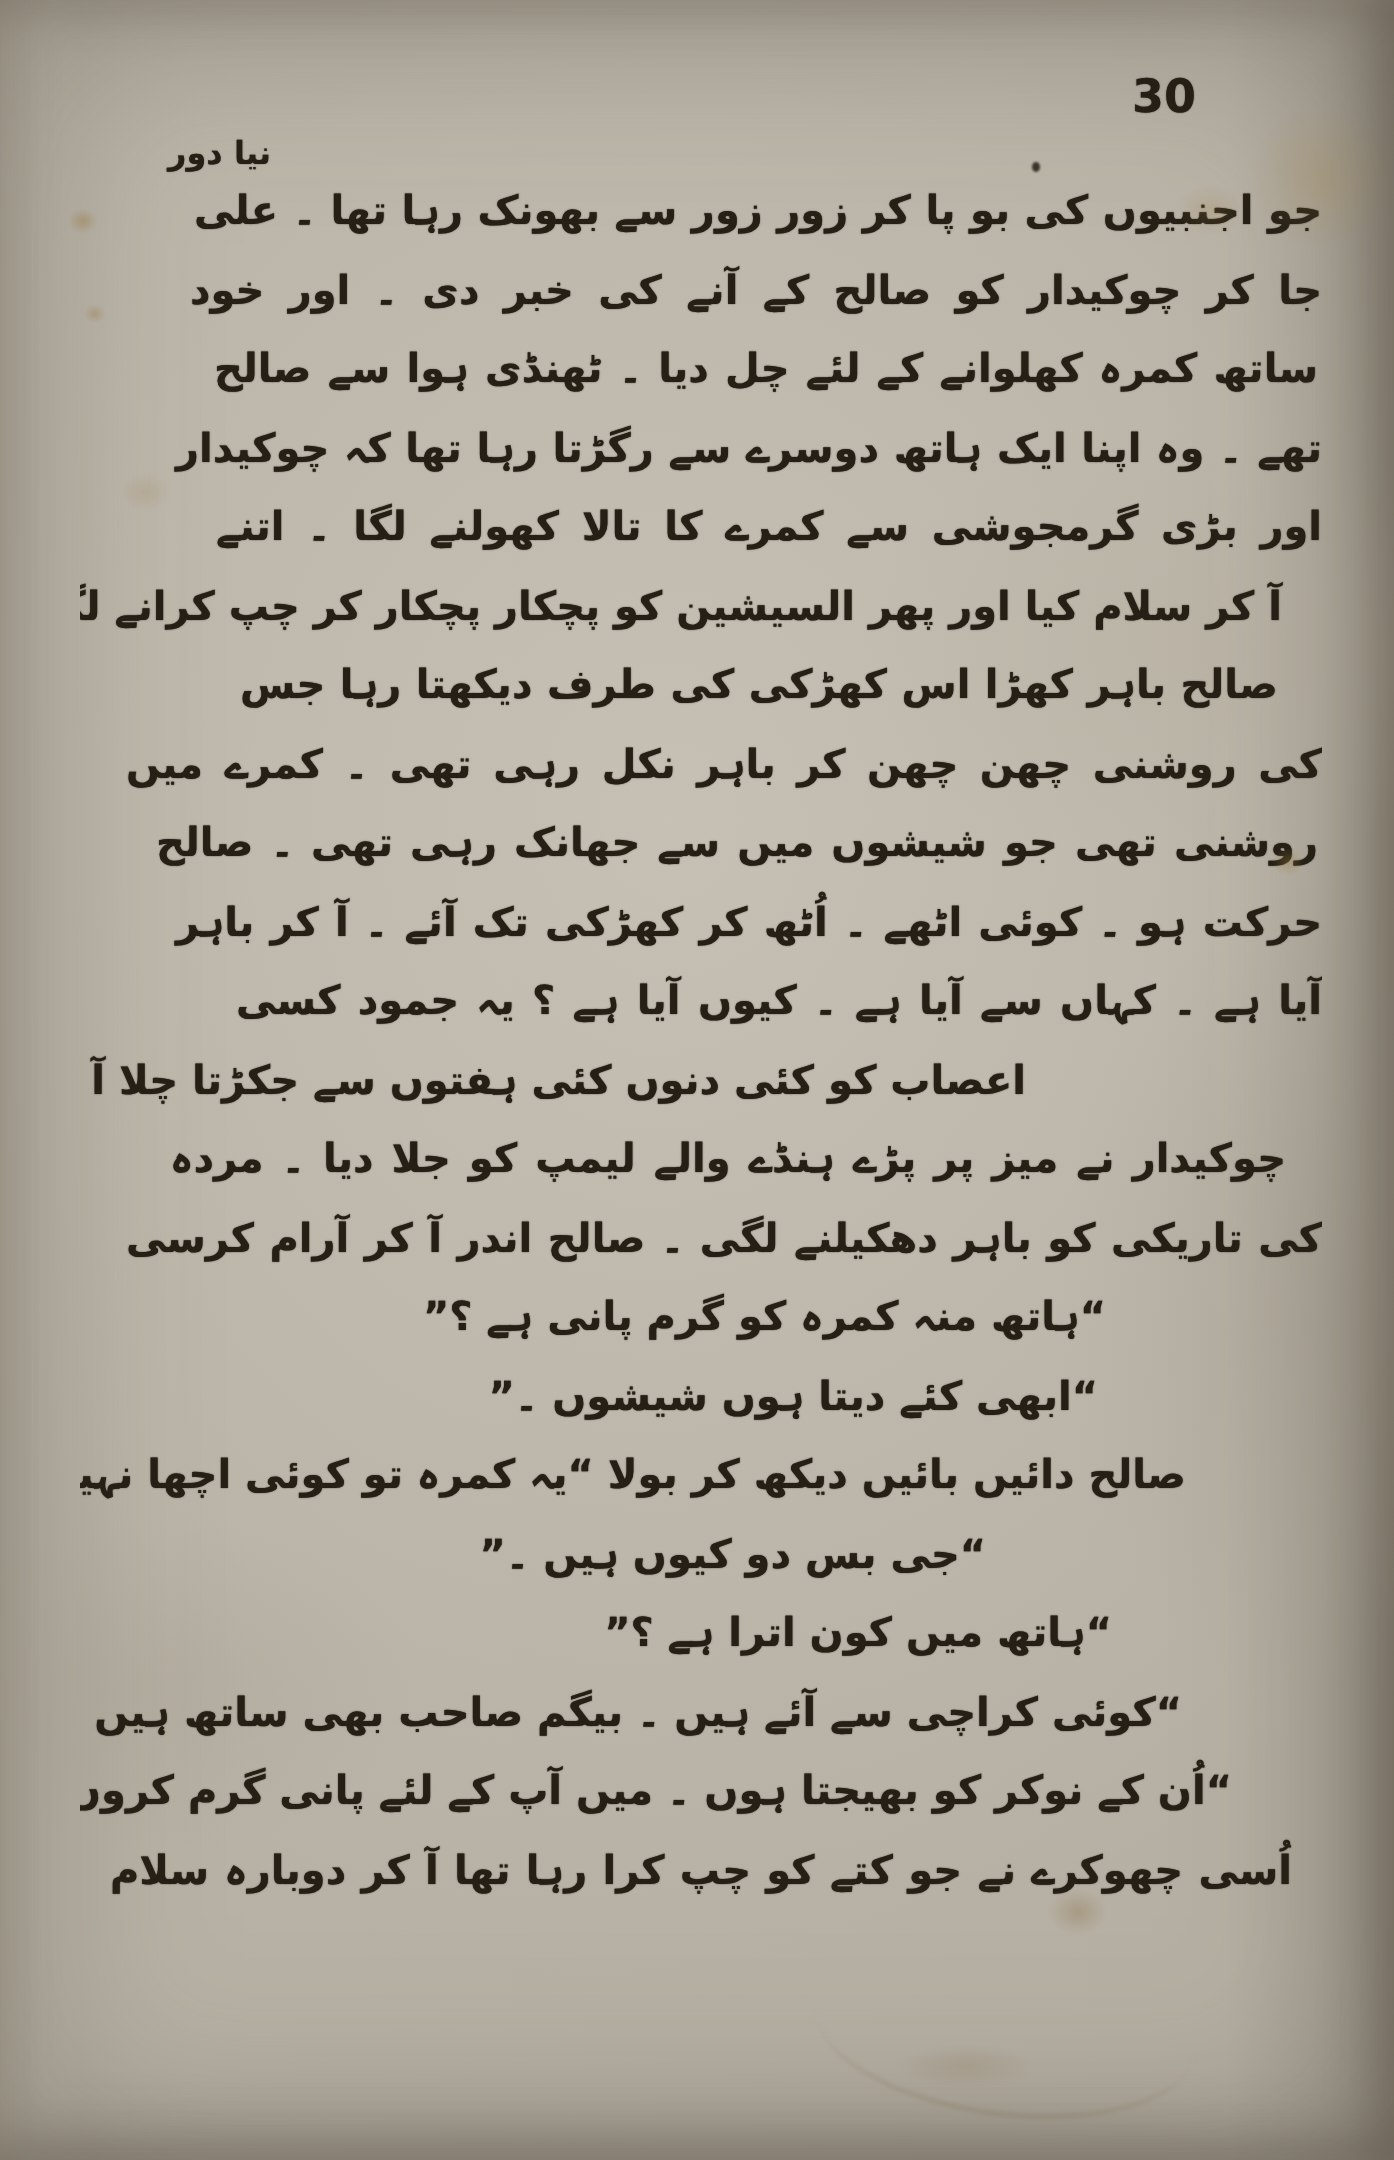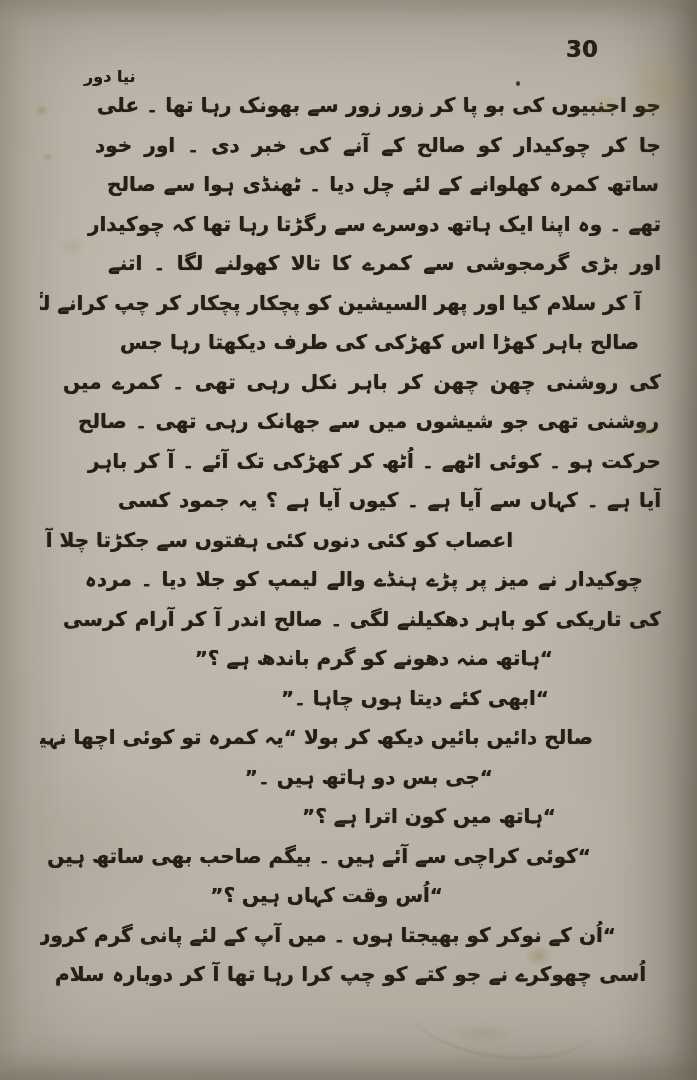--- a/index.html
+++ b/index.html
@@ -87,27 +87,26 @@
       <div class="line just" style="padding-right: 0px; padding-left: 68px;">اور بڑی گرمجوشی سے کمرے کا تالا کھولنے لگا ۔ اتنے میں ایک اور چھوکرے نے</div>
       <div class="line" style="padding-right: 20px; padding-left: 0px;">آ کر سلام کیا اور پھر السیشین کو پچکار پچکار کر چپ کرانے لگا ۔</div>
       <div class="line just" style="padding-right: 22px; padding-left: 80px;">صالح باہر کھڑا اس کھڑکی کی طرف دیکھتا رہا جس کے شیشوں میں سے گیس</div>
       <div class="line just" style="padding-right: 0px; padding-left: 23px;">کی روشنی چھن چھن کر باہر نکل رہی تھی ۔ کمرے میں کسی قسم کی کوئی حرکت نہ ہوئی صرف</div>
       <div class="line just" style="padding-right: 2px; padding-left: 38px;">روشنی تھی جو شیشوں میں سے جھانک رہی تھی ۔ صالح کا جی چاہا کہ کمرے میں کوئی</div>
       <div class="line just" style="padding-right: 0px; padding-left: 48px;">حرکت ہو ۔ کوئی اٹھے ۔ اُٹھ کر کھڑکی تک آئے ۔ آ کر باہر دیکھے ۔ جھانکے ۔ کون</div>
       <div class="line just" style="padding-right: 0px; padding-left: 78px;">آیا ہے ۔ کہاں سے آیا ہے ۔ کیوں آیا ہے ؟ یہ جمود کسی طرح ٹوٹے جو اُس کے</div>
       <div class="line" style="padding-right: 148px; padding-left: 0px;">اعصاب کو کئی دنوں کئی ہفتوں سے جکڑتا چلا آ رہا تھا ۔</div>
       <div class="line just" style="padding-right: 18px; padding-left: 45px;">چوکیدار نے میز پر پڑے ہنڈے والے لیمپ کو جلا دیا ۔ مردہ سی روشنی کمرے</div>
       <div class="line just" style="padding-right: 0px; padding-left: 23px;">کی تاریکی کو باہر دھکیلنے لگی ۔ صالح اندر آ کر آرام کرسی پر گر پڑا اور چوکیدار سے بولا ۔</div>
-      <div class="line" style="padding-right: 108px; padding-left: 0px;">“ہاتھ منہ دھونے کو گرم باندھ ہے ؟”</div>
-      <div class="line" style="padding-right: 112px; padding-left: 0px;">“ابھی کئے دیتا ہوں چاہا ۔”</div>
+      <div class="line" style="padding-right: 108px; padding-left: 0px;">“ہاتھ منہ کمرہ کو گرم پانی ہے ؟”</div>
+      <div class="line" style="padding-right: 112px; padding-left: 0px;">“ابھی کئے دیتا ہوں شیشوں ۔”</div>
       <div class="line" style="padding-right: 68px; padding-left: 0px;">صالح دائیں بائیں دیکھ کر بولا “یہ کمرہ تو کوئی اچھا نہیں” ۔</div>
-      <div class="line" style="padding-right: 168px; padding-left: 0px;">“جی بس دو ہاتھ ہیں ۔”</div>
+      <div class="line" style="padding-right: 168px; padding-left: 0px;">“جی بس دو کیوں ہیں ۔”</div>
       <div class="line" style="padding-right: 105px; padding-left: 0px;">“ہاتھ میں کون اترا ہے ؟”</div>
       <div class="line" style="padding-right: 70px; padding-left: 0px;">“کوئی کراچی سے آئے ہیں ۔ بیگم صاحب بھی ساتھ ہیں ۔”</div>
-      <div class="line" style="padding-right: 218px; padding-left: 0px;">“اُس وقت کہاں ہیں ؟”</div>
       <div class="line" style="padding-right: 45px; padding-left: 0px;">“اُن کے نوکر کو بھیجتا ہوں ۔ میں آپ کے لئے پانی گرم کروں ۔”</div>
       <div class="line just" style="padding-right: 15px; padding-left: 15px;">اُسی چھوکرے نے جو کتے کو چپ کرا رہا تھا آ کر دوبارہ سلام کیا اور بولا ۔</div>
     </div>
 
   <div class="stain st1"></div>
   <div class="stain st2"></div>
   <div class="stain st3"></div>
   <div class="stain st4"></div>
   <div class="stain st5"></div>
   <div class="stain st6"></div>

